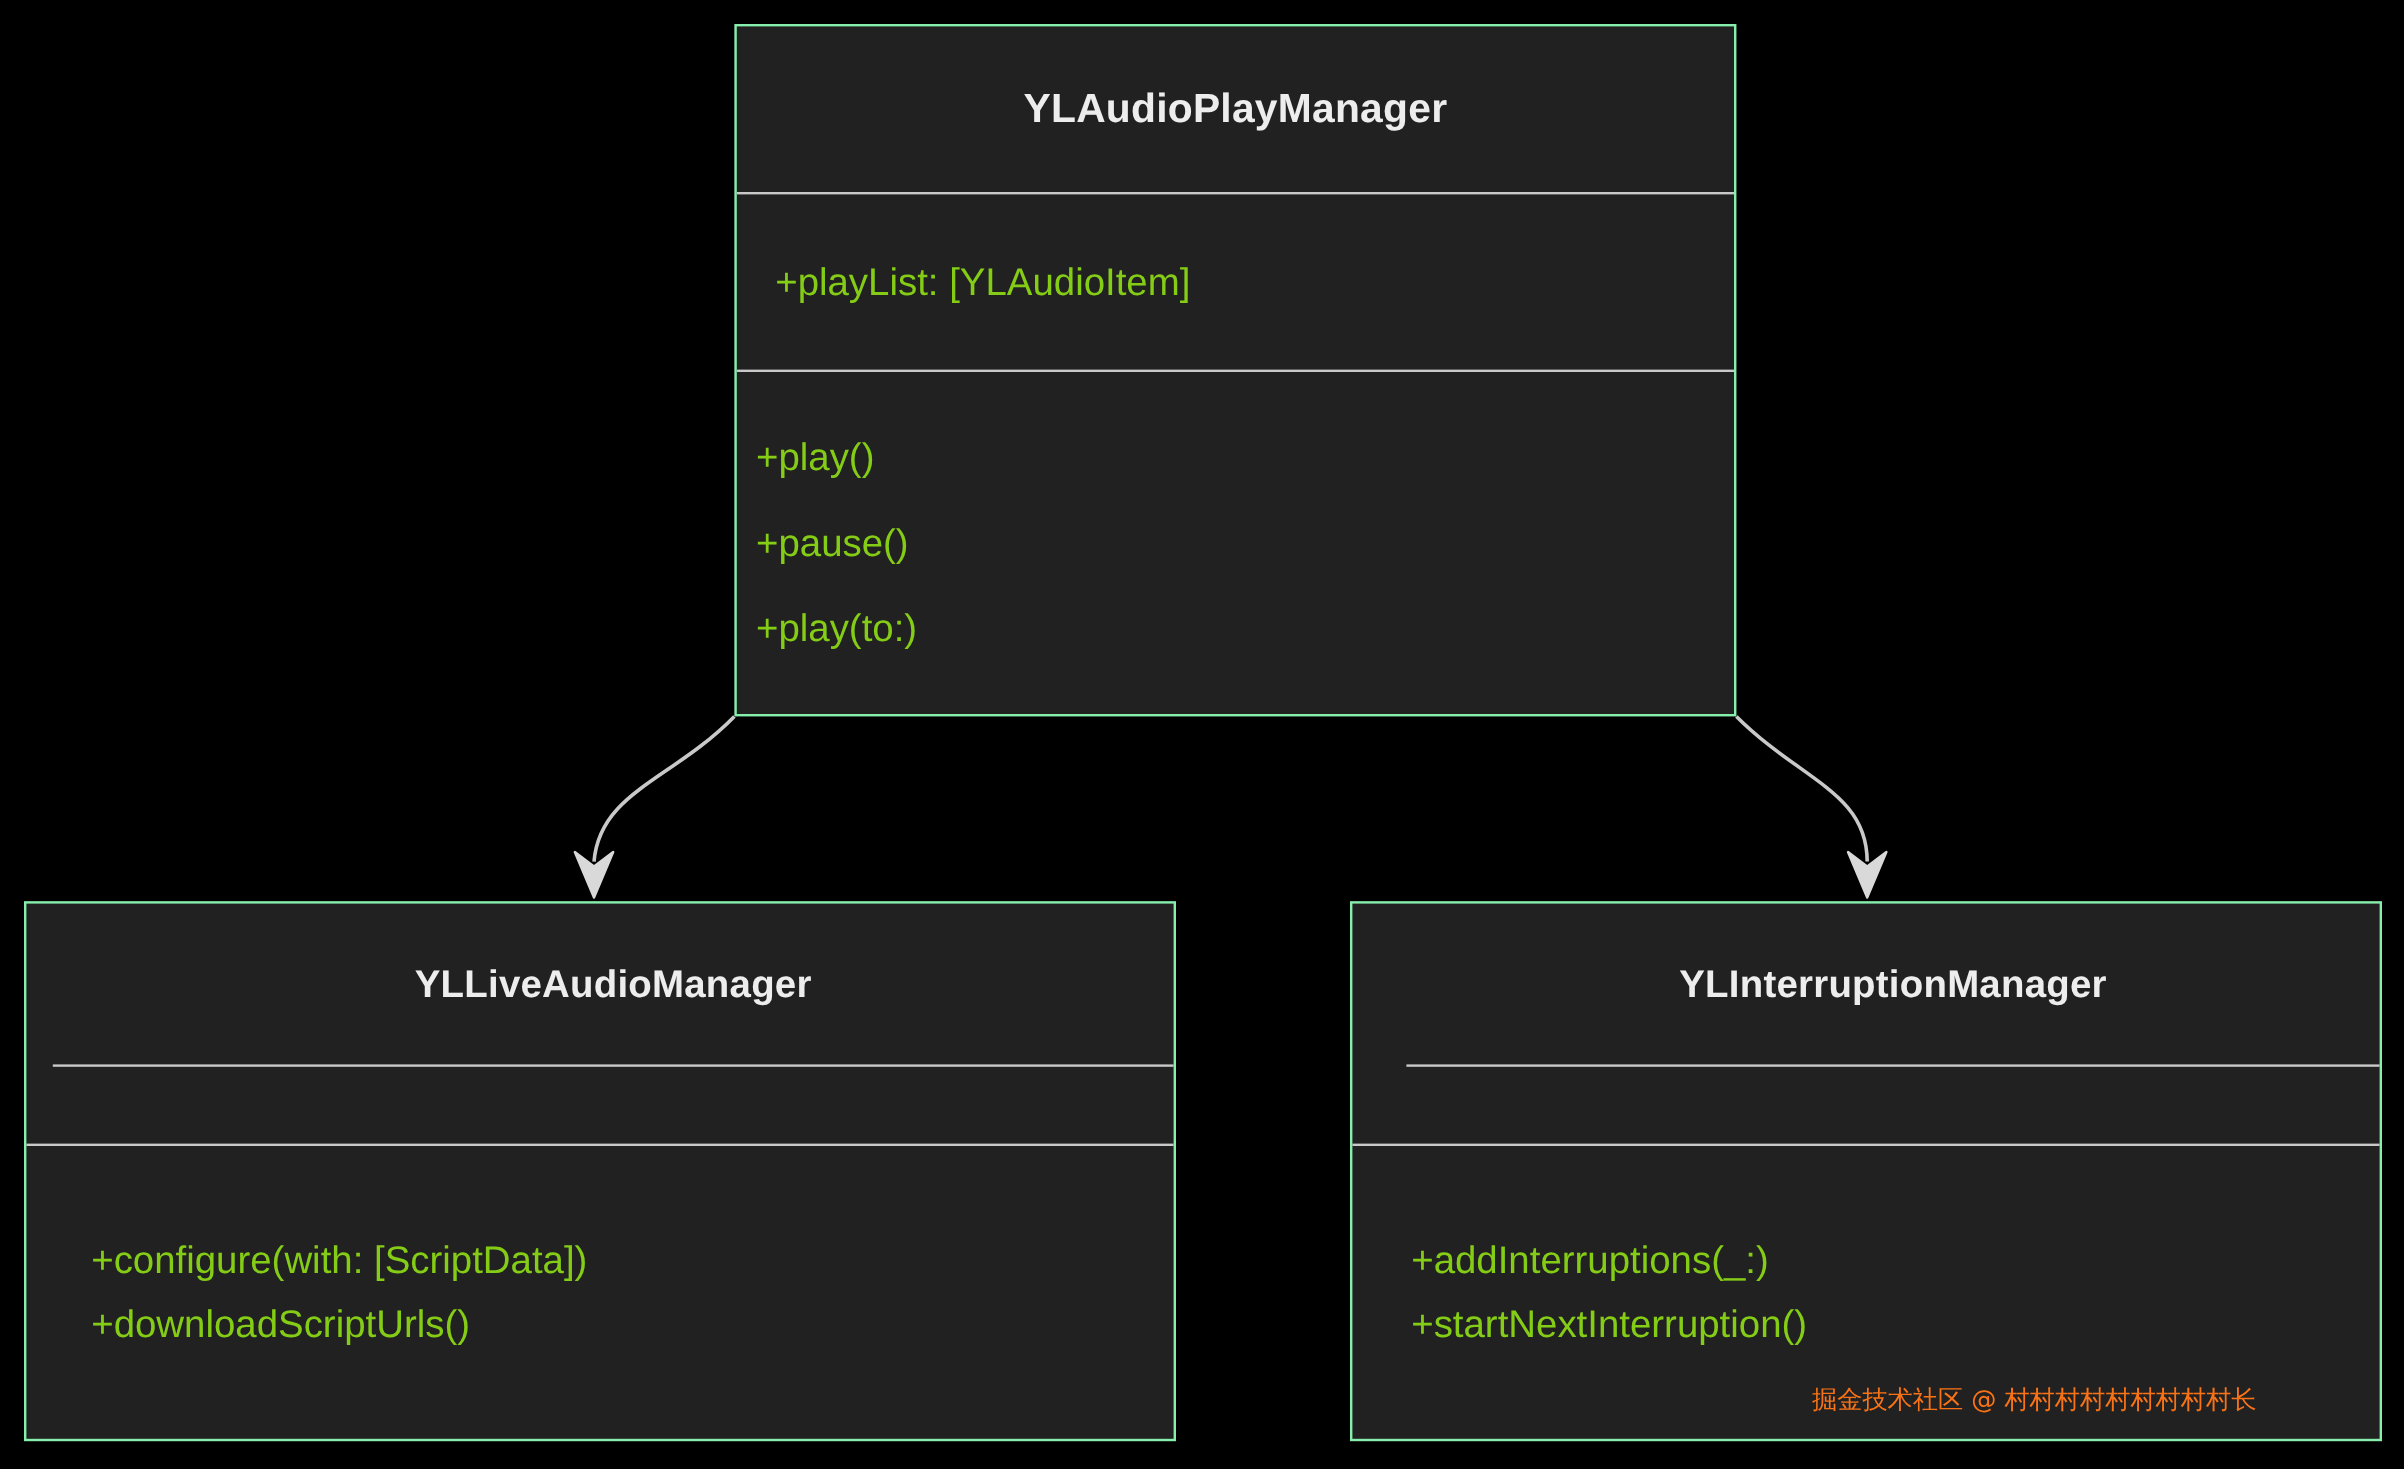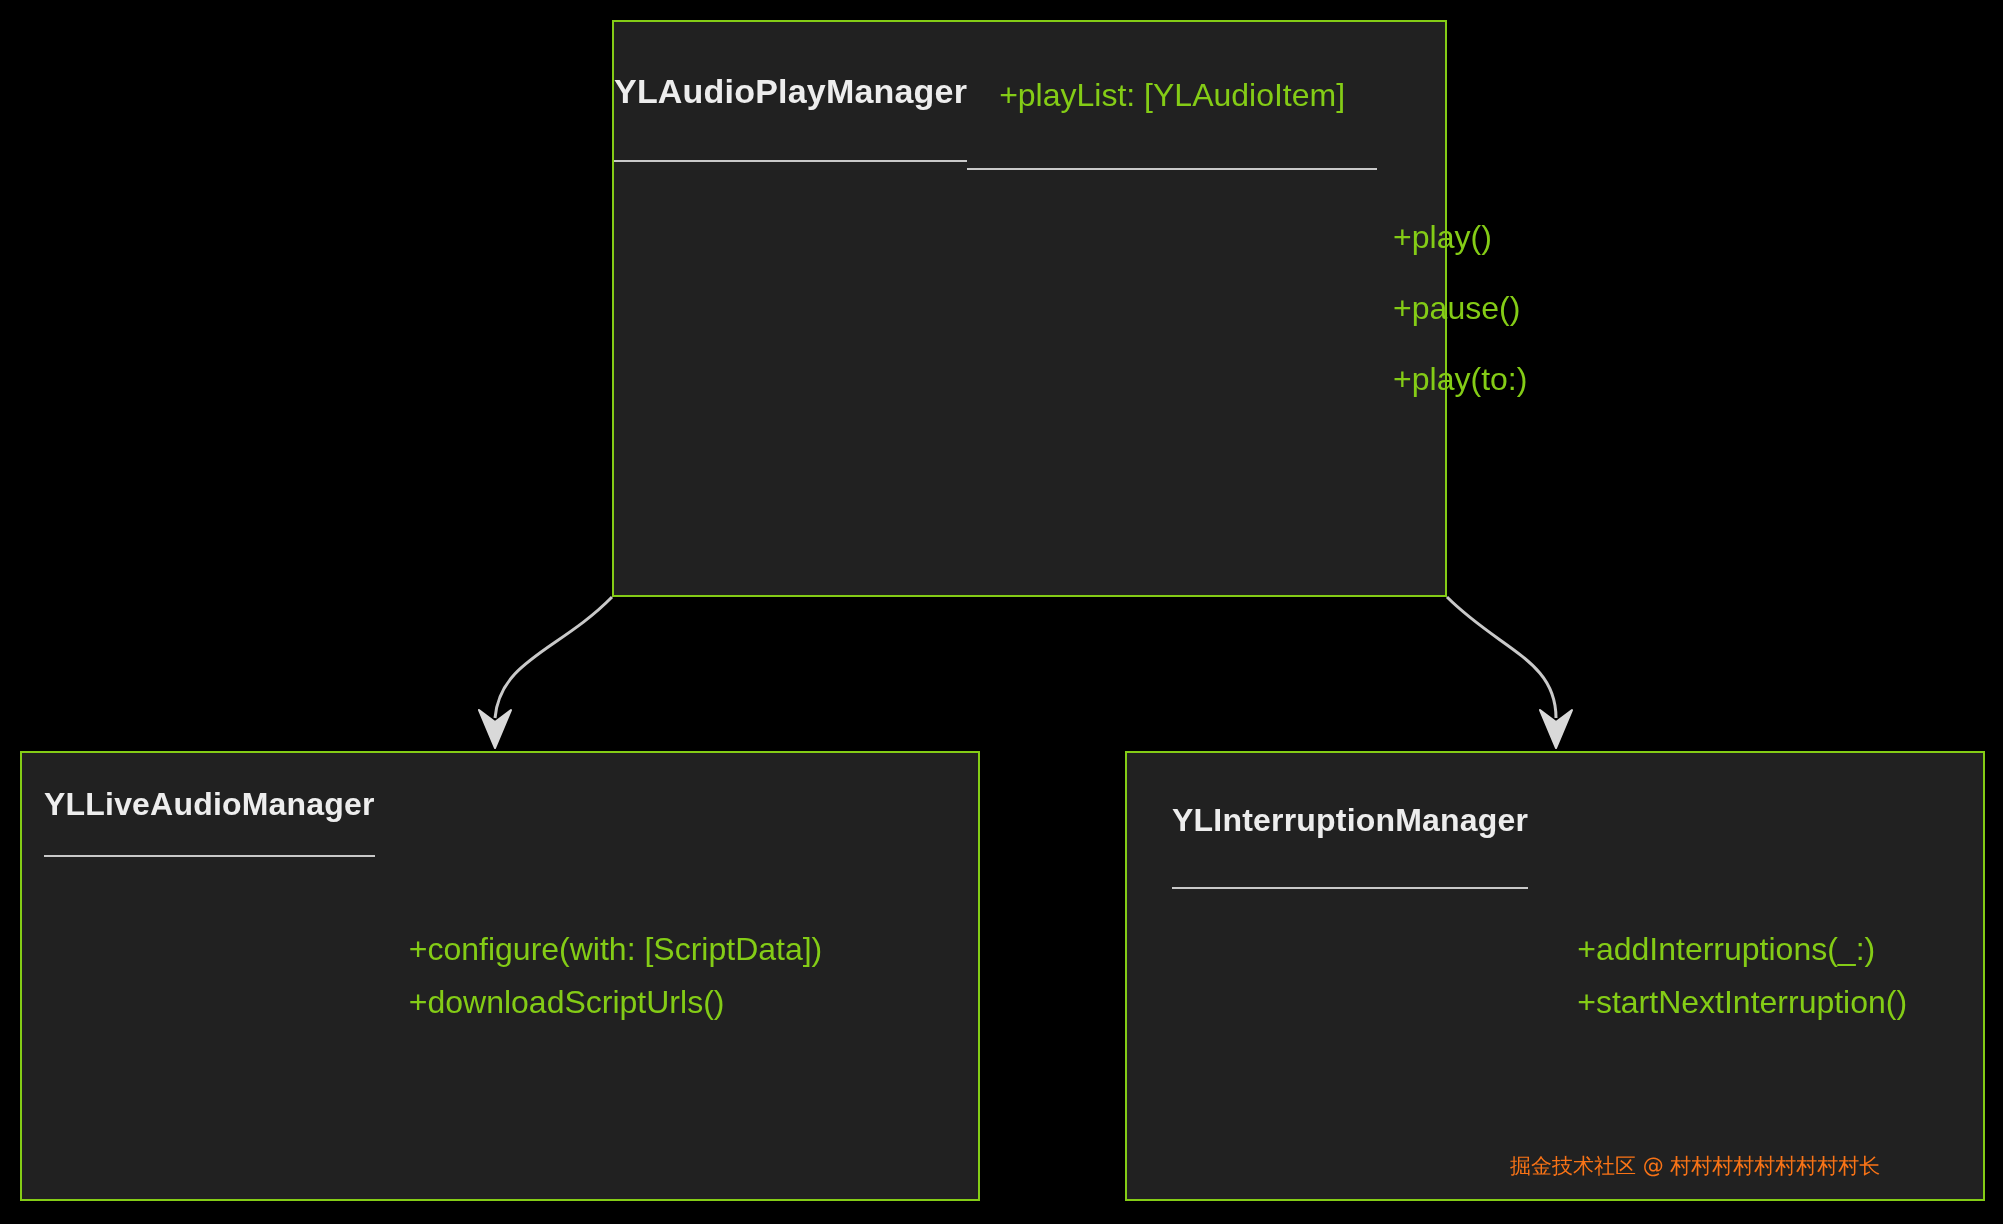--- a/index.html
+++ b/index.html
@@ -25,22 +25,23 @@
     left: 0;
     top: 0;
     width: 2003px;
     height: 1224px;
     pointer-events: none;
   }
   .uml-class {
     position: absolute;
     box-sizing: border-box;
     background: #212121;
-    border: 2px solid #84cc16;
+    border: 2px solid #86efac;
     display: flex;
+    flex-direction: column;
   }
   .class-title-row {
     box-sizing: border-box;
     display: flex;
     align-items: center;
     justify-content: center;
     border-bottom: 2px solid #c9c9c9;
   }
   .class-title {
     color: #ededed;
@@ -83,27 +84,28 @@
   }
   #class-audio-play-manager .ops .member-line { font-size: 32px; }
 
   
   #class-live-audio-manager {
     left: 20px;
     top: 751px;
     width: 960px;
     height: 450px;
   }
-  #class-live-audio-manager .class-title-row { height: 104px; margin-left: 22px; }
+  #class-live-audio-manager .class-title-row { height: 136px; margin-left: 22px; }
   #class-live-audio-manager .class-title { font-size: 32px; }
   #class-live-audio-manager .attrs { height: 66px; }
   #class-live-audio-manager .ops {
     flex: 1;
     padding: 16px 34px;
     gap: 16px;
+    margin-left: 20px;
   }
   #class-live-audio-manager .ops .member-line { font-size: 32px; }
 
   
   #class-interruption-manager {
     left: 1125px;
     top: 751px;
     width: 860px;
     height: 450px;
   }

